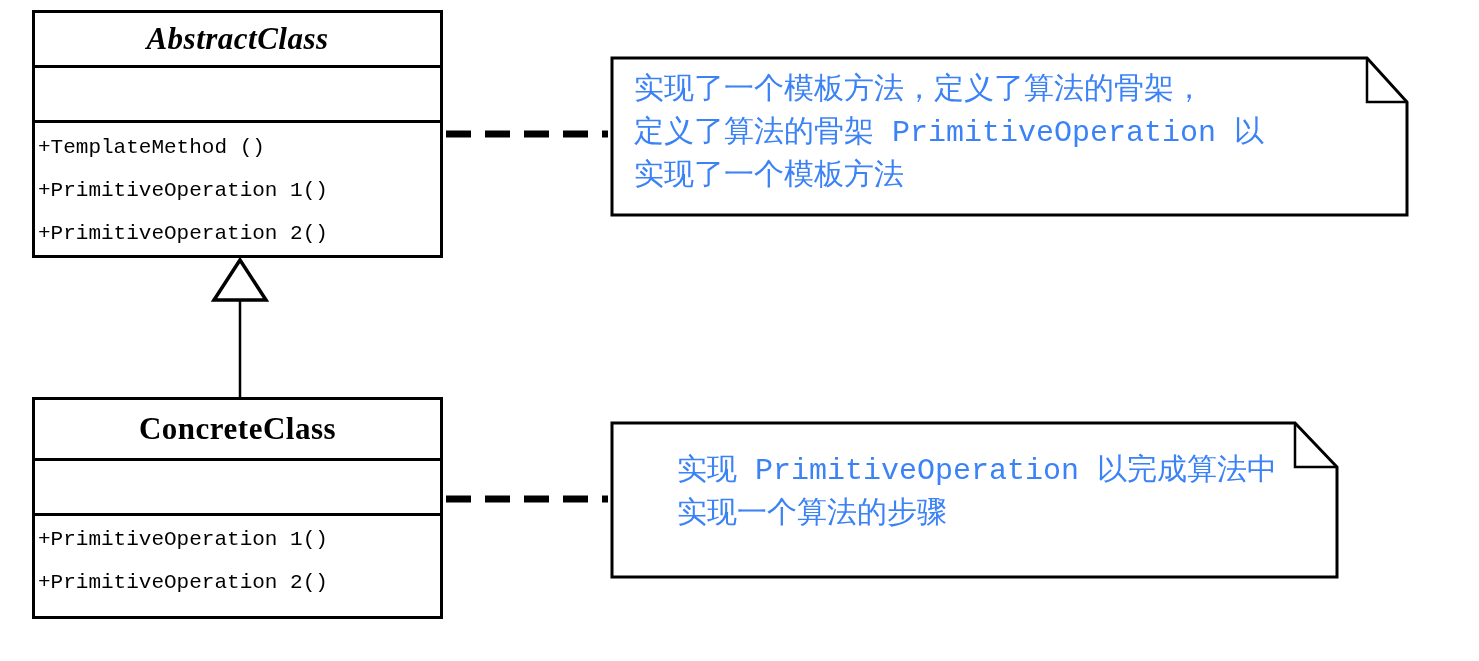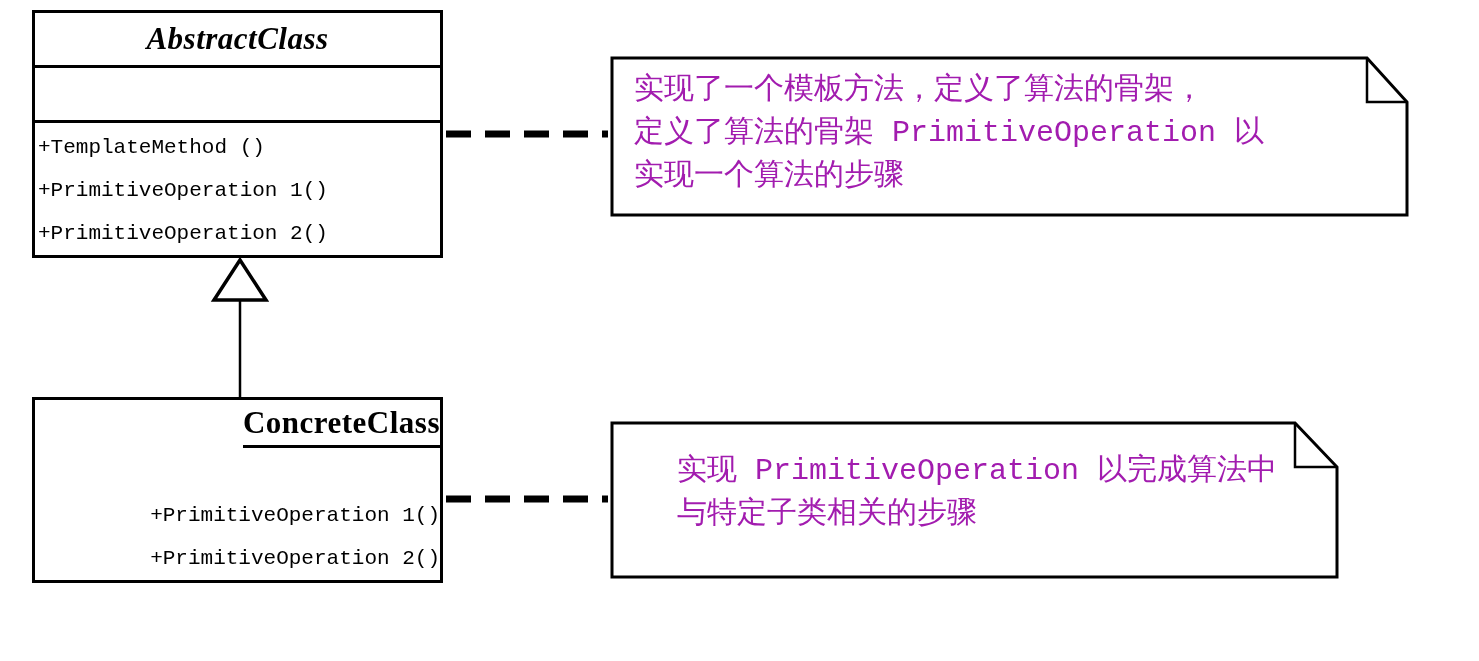--- a/index.html
+++ b/index.html
@@ -50,27 +50,27 @@
     font-family: "Liberation Mono", monospace;
     font-size: 21px;
     color: #000;
     white-space: nowrap;
   }
   .uml-class .methods .m { line-height: 43px; }
   #abstract-class { top: 10px; height: 248px; }
   #abstract-class .title { height: 58px; }
   #abstract-class .attrs { height: 57px; }
   #abstract-class .methods { padding-top: 3px; }
-  #concrete-class { top: 397px; height: 186px; align-items: flex-end; }
+  #concrete-class { top: 397px; height: 222px; }
   #concrete-class .title { height: 61px; }
   #concrete-class .attrs { height: 55px; }
   #concrete-class .methods { padding-top: 2px; }
   .note-text {
     position: absolute;
-    color: #a21caf;
+    color: #3b82f6;
     font-family: "Liberation Mono", "DejaVu Sans", sans-serif;
     font-size: 30px;
     white-space: nowrap;
   }
   .note-text .ln { line-height: 43px; }
   #note-text-1 { left: 634px; top: 69px; }
   #note-text-2 { left: 634px; top: 450px; margin-left: 43px; }
 </style>
 </head>
 <body>
@@ -107,21 +107,21 @@
     <div class="attrs"></div>
     <div class="methods">
       <div class="m">+PrimitiveOperation 1()</div>
       <div class="m">+PrimitiveOperation 2()</div>
     </div>
   </div>
 
   <div class="note-text" id="note-text-1">
     <div class="ln">实现了一个模板方法，定义了算法的骨架，</div>
     <div class="ln">定义了算法的骨架 PrimitiveOperation 以</div>
-    <div class="ln">实现一个算法的步骤</div>
+    <div class="ln">实现了一个模板方法</div>
   </div>
 
   <div class="note-text" id="note-text-2">
     <div class="ln">实现 PrimitiveOperation 以完成算法中</div>
-    <div class="ln">与特定子类相关的步骤</div>
+    <div class="ln">实现一个算法的步骤</div>
   </div>
 
 </div>
 
 </body></html>

